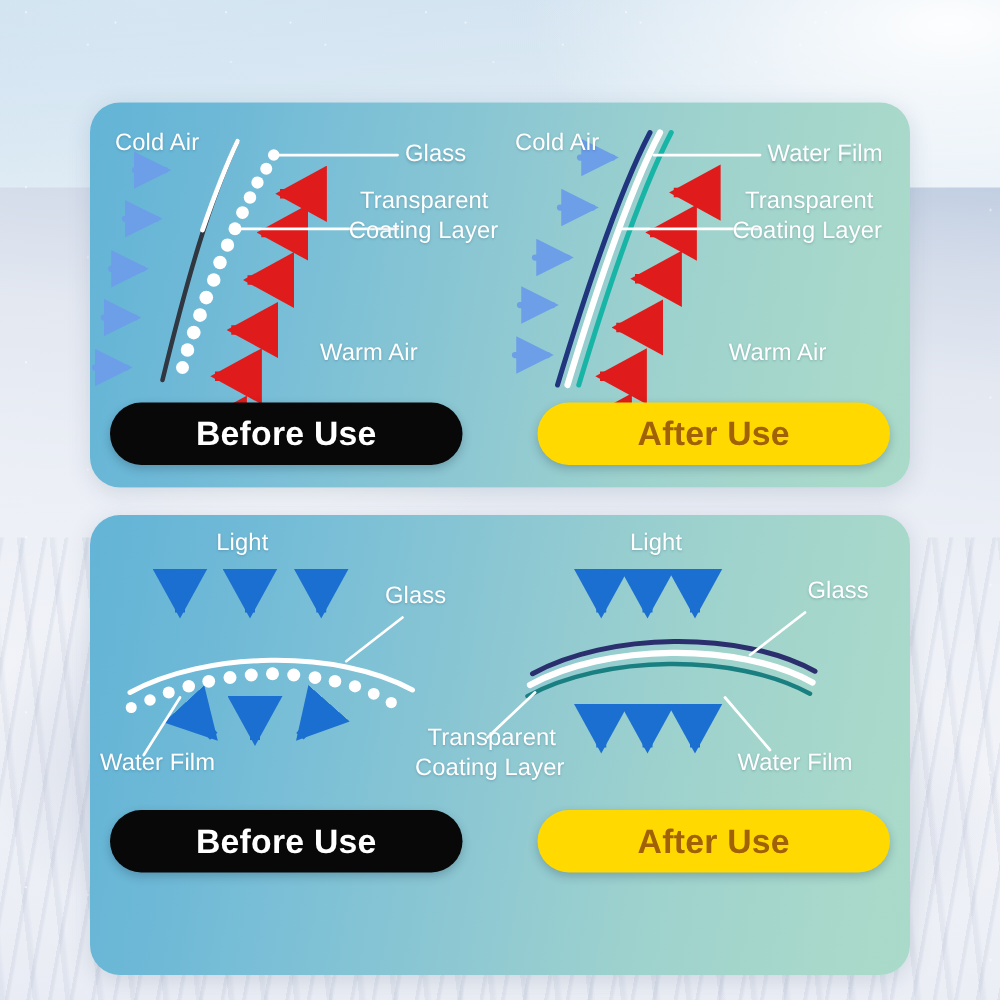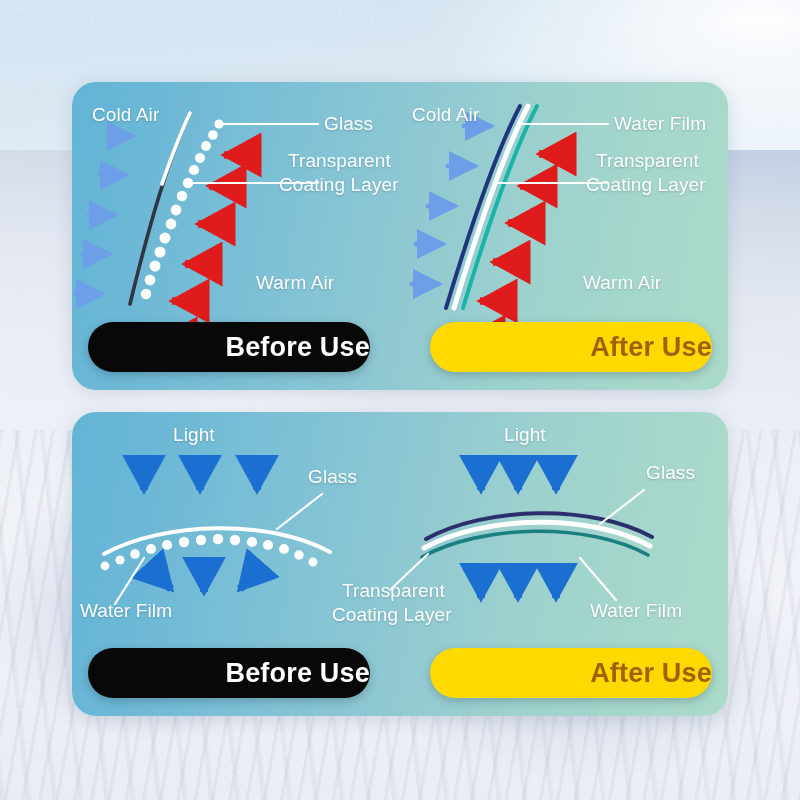--- a/index.html
+++ b/index.html
@@ -76,21 +76,21 @@
   .card {
     position:absolute;
     border-radius:24px;
     overflow:hidden;
     background:linear-gradient(100deg,
         #63b4d6 0%, #6db8d6 14%, #7cc0d6 30%,
         #8ec8d2 50%, #9ed2cd 70%, #a6d7cb 86%, #aadbc9 100%);
     box-shadow:0 4px 18px rgba(70,100,130,.18);
   }
   #card-top    { left:72px; top:82px;  width:656px; height:308px; }
-  #card-bottom { left:72px; top:412px; width:656px; height:304px; }
+  #card-bottom { left:72px; top:412px; width:656px; height:368px; }
 
   .panel { position:absolute; top:0; height:100%; }
   .panel-left  { left:0;     width:50%; }
   .panel-right { left:50%;   width:50%; }
 
   
   .lbl {
     position:absolute;
     color:#ffffff;
     font-size:19px;
@@ -100,21 +100,21 @@
     letter-spacing:.1px;
   }
 
   
   .pill {
     position:absolute;
     height:50px;
     border-radius:25px;
     display:flex;
     align-items:center;
-    justify-content:flex-end;
+    justify-content:center;
     font-size:27px;
     font-weight:bold;
     letter-spacing:.2px;
     box-shadow:0 3px 8px rgba(20,40,60,.25);
   }
   .pill-before { background:#080808; color:#ffffff; }
   .pill-after  { background:#ffd900; color:#a16207; }
 
   svg { position:absolute; left:0; top:0; overflow:visible; }
 </style>

